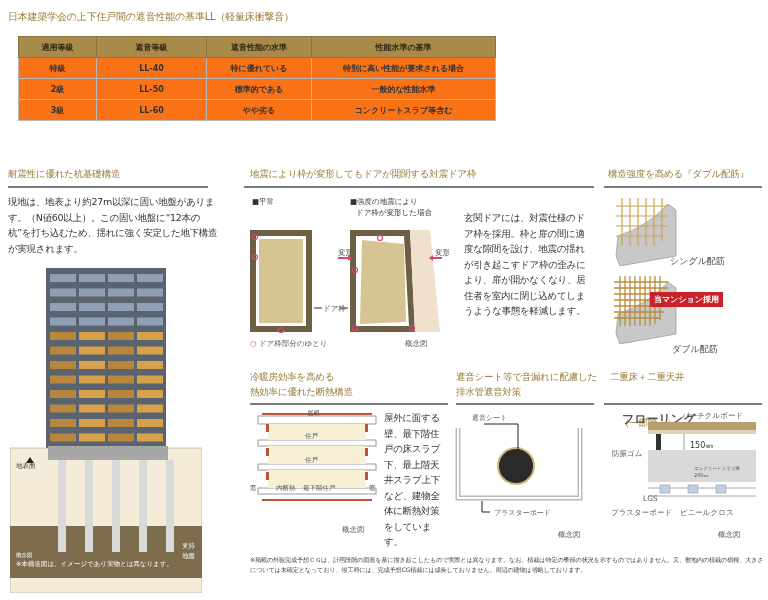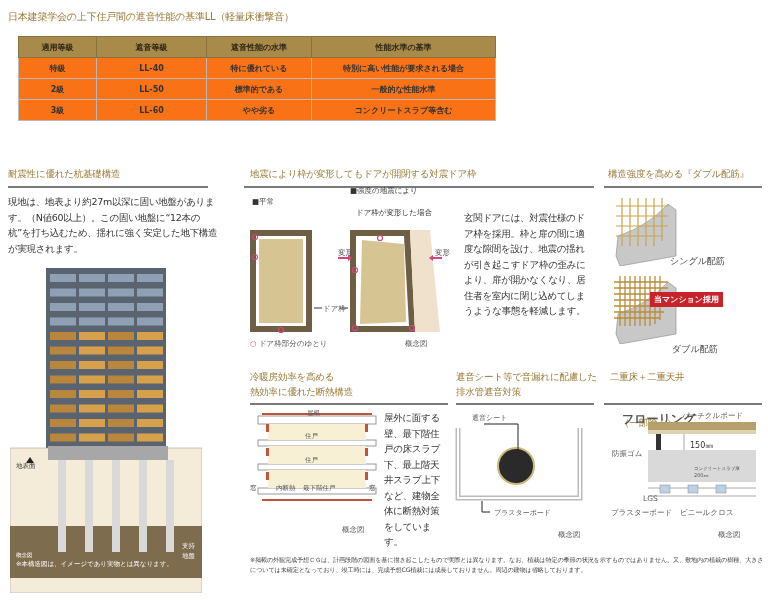--- a/index.html
+++ b/index.html
@@ -136,21 +136,21 @@
   <div class="abs cap" style="left:172px; top:274px; font-size:6.5px; color:#fff;">支持</div>
   <div class="abs cap" style="left:172px; top:284px; font-size:6.5px; color:#fff;">地盤</div>
   <div class="abs cap" style="left:6px; top:284px; font-size:5.5px; color:#fff;">概念図</div>
   <div class="abs cap" style="left:6px; top:292px; font-size:6.5px; color:#fff;">※本構造図は、イメージであり実物とは異なります。</div>
 </div>
 
 <div class="abs sec-h" style="left:250px; top:166px;">地震により枠が変形してもドアが開閉する対震ドア枠</div>
 <div class="abs rule" style="left:244px; top:186px; width:350px;"></div>
 
 <div class="abs cap" style="left:252px; top:197px; color:#333;">■平常</div>
-<div class="abs cap" style="left:350px; top:186px; color:#333;">■強度の地震により</div>
+<div class="abs cap" style="left:350px; top:197px; color:#333;">■強度の地震により</div>
 <div class="abs cap" style="left:356px; top:208px; color:#333;">ドア枠が変形した場合</div>
 
 <svg class="abs" style="left:250px; top:230px;" width="200" height="106" viewBox="0 0 200 106">
 
   <rect x="0" y="0" width="62" height="102" fill="#6e5e44"></rect>
   <rect x="6" y="6" width="50" height="90" fill="#fff"></rect>
   <rect x="9" y="9" width="44" height="84" fill="#d7c493"></rect>
   <circle cx="5" cy="7" r="2.5" fill="none" stroke="#d8447a" stroke-width="1.2"></circle>
   <circle cx="5" cy="27" r="2.5" fill="none" stroke="#d8447a" stroke-width="1.2"></circle>
   <circle cx="31" cy="100" r="2.5" fill="none" stroke="#d8447a" stroke-width="1.2"></circle>

